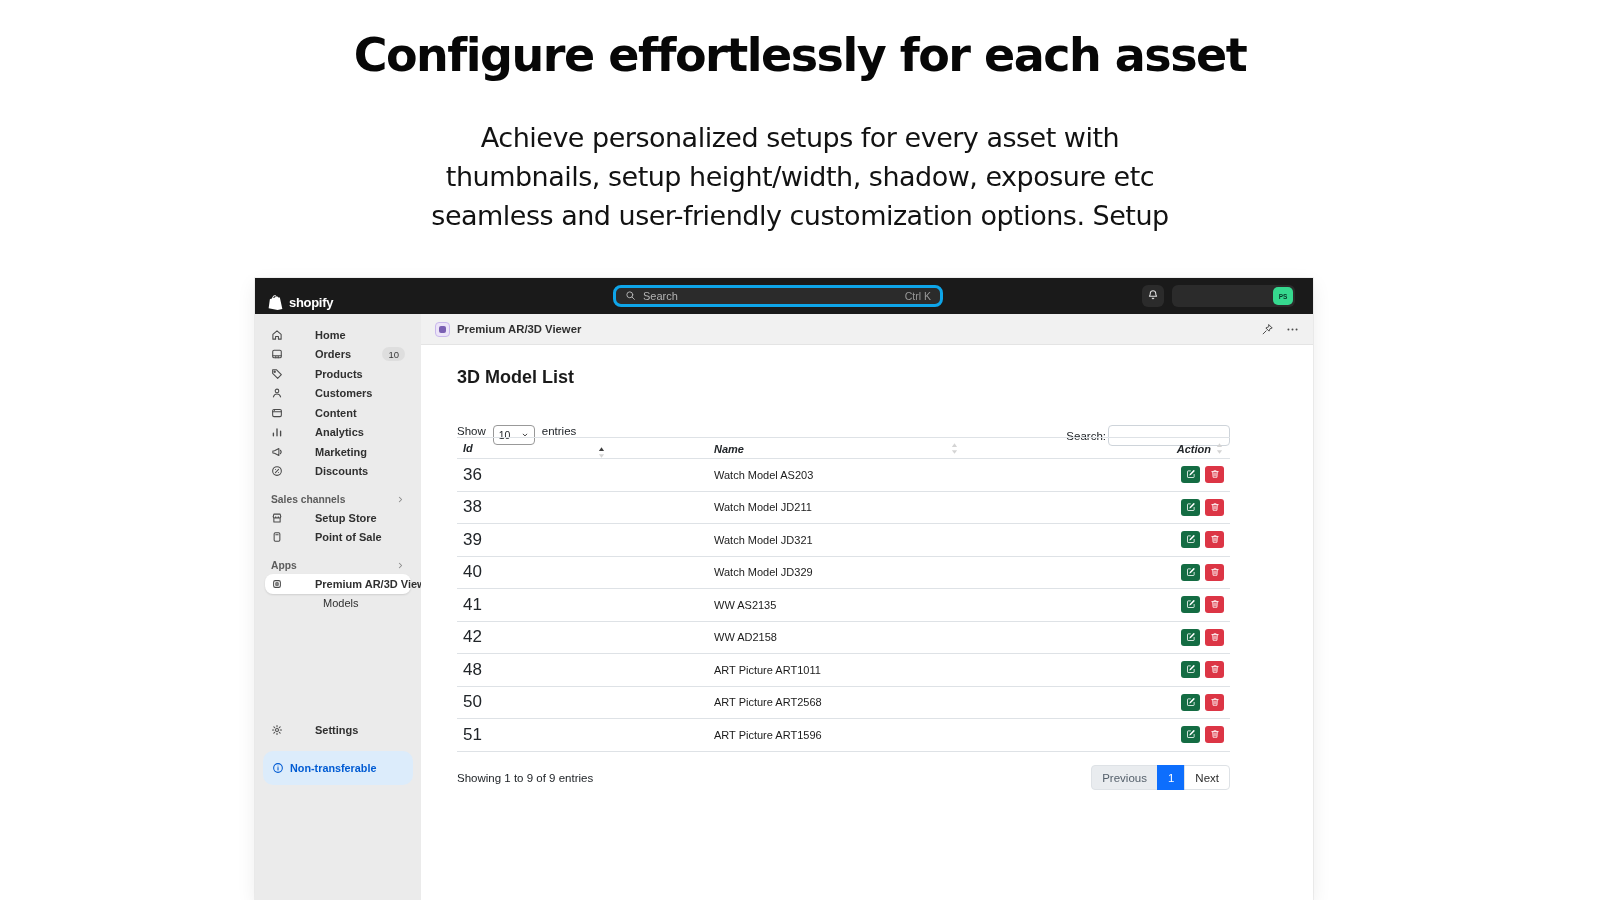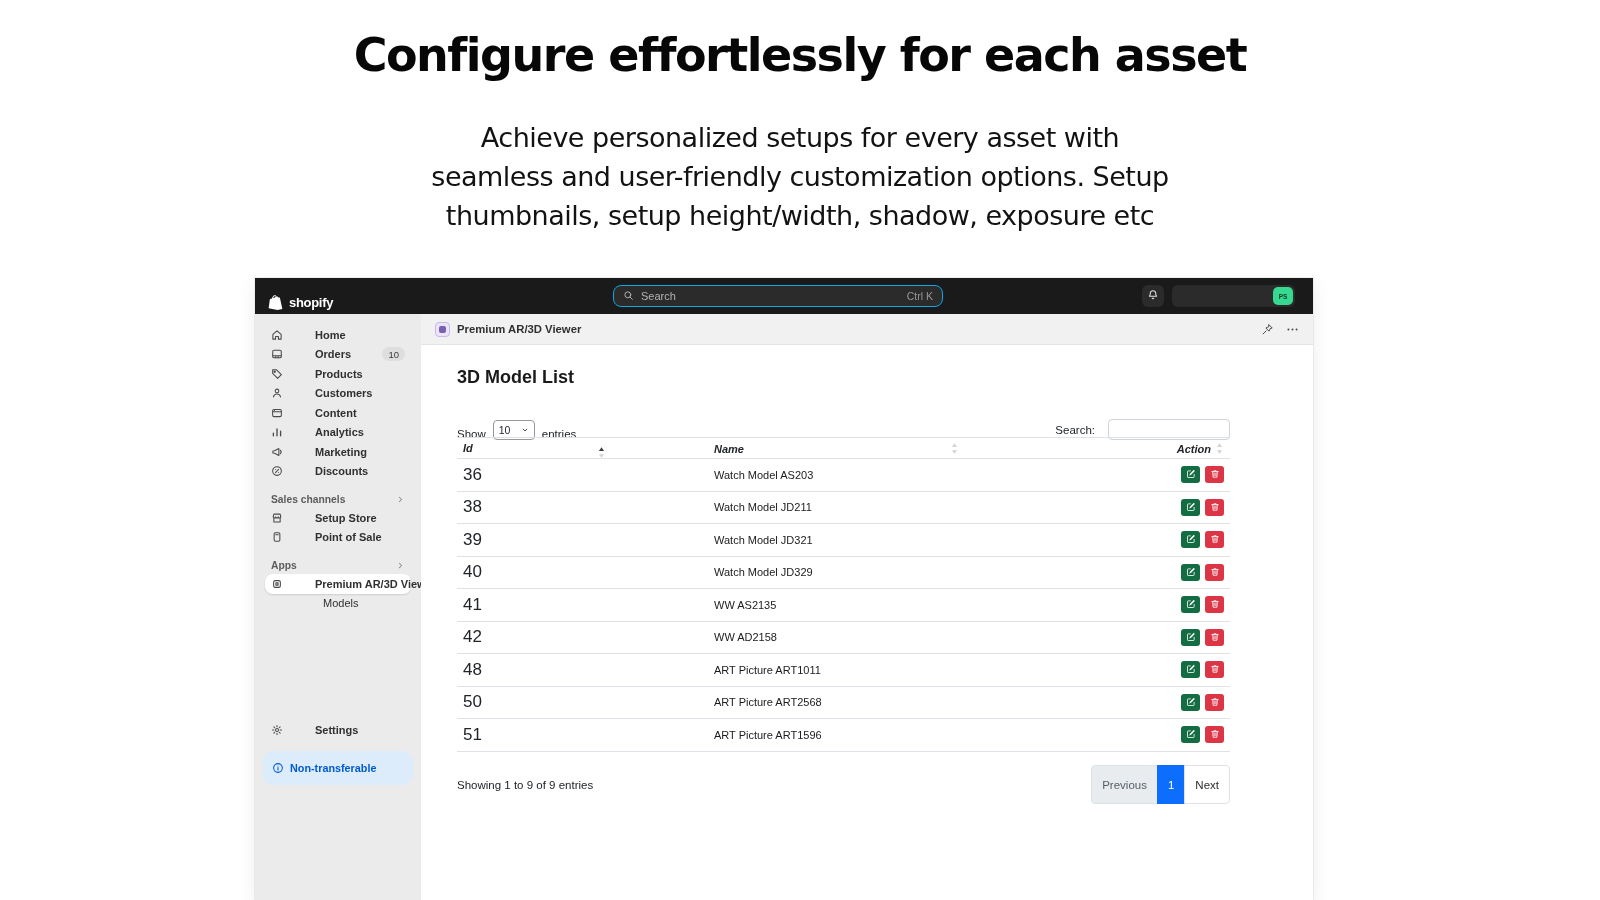--- a/index.html
+++ b/index.html
@@ -15,21 +15,21 @@
   
   .admin { position:absolute; left:255px; top:278px; width:1058px; height:622px;
     box-shadow:0 0 0 1px rgba(0,0,0,.05), 0 6px 18px rgba(0,0,0,.08); display:flex; flex-direction:column; }
 
   
   .topbar { position:relative; height:36px; background:#1a1a1a; flex:0 0 36px; }
   .logo { position:absolute; left:13px; top:0; height:48px; display:flex; align-items:center; gap:4px; color:#fff; }
   .logo svg { width:17px; height:17px; }
   .logo-text { font-size:13px; font-weight:bold; letter-spacing:-0.3px; }
   .gsearch { position:absolute; left:358px; top:7px; width:330px; height:22px; background:#2b2b2b;
-    border:1px solid #0ea5e9; border-radius:8px; display:flex; align-items:center; gap:7px; padding:0 9px;
+    border:3px solid #0ea5e9; border-radius:8px; display:flex; align-items:center; gap:7px; padding:0 9px;
     color:#b3b3b3; font-size:11px; cursor:pointer; }
   .gsearch svg { width:11px; height:11px; color:#b3b3b3; }
   .gsearch .shortcut { margin-left:auto; font-size:10.5px; color:#989898; }
   .bell-btn { position:absolute; right:149px; top:7px; width:22px; height:22px; background:#2b2b2b; border-radius:6px;
     display:flex; align-items:center; justify-content:center; color:#e2e2e2; cursor:pointer; }
   .bell-btn svg { width:12px; height:12px; }
   .user-pill { position:absolute; right:18px; top:7px; width:123px; height:22px; background:#2b2b2b; border-radius:6px; cursor:pointer; }
   .avatar { position:absolute; right:2px; top:2px; width:20px; height:18px; border-radius:5px; background:#36d98f;
     display:flex; align-items:center; justify-content:center; font-size:6.5px; font-weight:bold; color:#073a2b; }
 
@@ -68,27 +68,27 @@
   .app-chip i { display:block; width:7px; height:7px; border-radius:2px; background:#7a5fb3; }
   .page-title { font-size:11.3px; font-weight:bold; color:#303030; }
   .head-actions { margin-left:auto; display:flex; align-items:center; gap:12px; color:#4a4a4a; }
   .head-actions .hd-ic { display:flex; cursor:pointer; }
   .head-actions .hd-ic svg { width:13px; height:13px; }
   .ellipsis svg circle { fill:currentColor; }
 
   
   .content { position:relative; flex:1; background:#fff; }
   .card-title { position:absolute; left:36px; top:22px; font-size:18px; font-weight:bold; color:#1a1a1a; }
-  .controls { position:absolute; left:36px; top:74px; width:773px; display:flex; align-items:flex-end; gap:7px;
+  .controls { position:absolute; left:36px; top:80px; width:773px; display:flex; align-items:flex-start; gap:7px;
     font-size:11.5px; color:#212529; }
   .select-box { width:42px; height:20px; border:1px solid #999; border-radius:4px; display:flex; align-items:center;
     padding:0 5px; gap:4px; font-size:10.5px; color:#212529; cursor:pointer; background:#fff; }
   .select-box .sel-chev { margin-left:auto; display:flex; color:#333; }
   .select-box svg { width:8px; height:8px; }
-  .search-group { margin-left:auto; display:flex; align-items:center; gap:13px; }
+  .search-group { margin-left:auto; display:flex; align-items:center; gap:2px; }
   .search-input { width:122px; height:21px; border:1px solid #ced4da; border-radius:4px; font-size:11px; padding:0 6px;
     font-family:"Liberation Sans", sans-serif; outline:none; }
 
   
   .table-wrap { position:absolute; left:36px; top:92px; width:773px; }
   .thead { display:grid; grid-template-columns:250px 256px 1fr; height:22px; align-items:center;
     border-top:1px solid #dee2e6; border-bottom:1px solid #dee2e6; font-size:11px; font-weight:bold; color:#212529; }
   .th { position:relative; display:flex; align-items:flex-end;font-style:italic; }
   .th-id { padding-left:6px; }
   .th-id .sort-ic { position:absolute; left:140px; top:4px; }
@@ -108,37 +108,37 @@
   .abtn { width:19px; height:17px; border:none; border-radius:3px; display:flex; align-items:center; justify-content:center;
     color:#fff; cursor:pointer; padding:0; }
   .abtn svg { width:10px; height:10px; }
   .btn-edit { background:#146c43; }
   .btn-delete { background:#dc3545; }
 
   
   .tfoot { position:absolute; left:36px; top:420px; width:773px; display:flex; align-items:center; }
   .summary { font-size:11.5px; color:#212529; }
   .pager { margin-left:auto; display:flex; }
-  .page-btn { height:39px; padding:0 10px; border:1px solid #dee2e6; background:#fff; font-size:11.5px; color:#2b2b2b;
+  .page-btn { height:25px; padding:0 10px; border:1px solid #dee2e6; background:#fff; font-size:11.5px; color:#2b2b2b;
     display:flex; align-items:center; cursor:pointer; margin-left:-1px; font-family:"Liberation Sans", sans-serif; }
   .page-btn:first-child { border-radius:4px 0 0 4px; margin-left:0; }
   .page-btn:last-child { border-radius:0 4px 4px 0; }
   .page-btn.disabled { background:#e9ecef; color:#55606b; cursor:default; }
   .page-btn.active { background:#0d6efd; border-color:#0d6efd; color:#fff; }
 </style>
 </head>
 <body>
 
 <div class="stage">
 
   <div class="hero-title">Configure effortlessly for each asset</div>
   <div class="hero-sub">
     <div>Achieve personalized setups for every asset with</div>
+    <div>thumbnails, setup height/width, shadow, exposure etc</div>
     <div>seamless and user-friendly customization options. Setup</div>
-    <div>thumbnails, setup height/width, shadow, exposure etc</div>
   </div>
 
   <div class="admin">
 
     <div class="topbar">
       <div class="logo">
         <svg viewBox="0 0 16 16">
             <path fill="#fff" d="M11.2 3.6c0-.1-.1-.2-.2-.2l-1.2-.1-.9-.9c-.1-.1-.3-.1-.4-.1l-.5.2C7.7 1.7 7.2 1.2 6.4 1.2c-1.6 0-2.4 2-2.7 3l-1.5.5c-.4.1-.5.2-.5.6L.6 13.4l8.4 1.6 4.5-1-2.3-10.4zM7.5 2.7l-.9.3c0-.5-.1-1-.4-1.1.6 0 1 .4 1.3.8zM6.3 1.9c.2.2.3.7.3 1.3l-1.8.6c.3-1 .9-1.8 1.5-1.9z"></path>
           </svg>
         <span class="logo-text">shopify</span>

